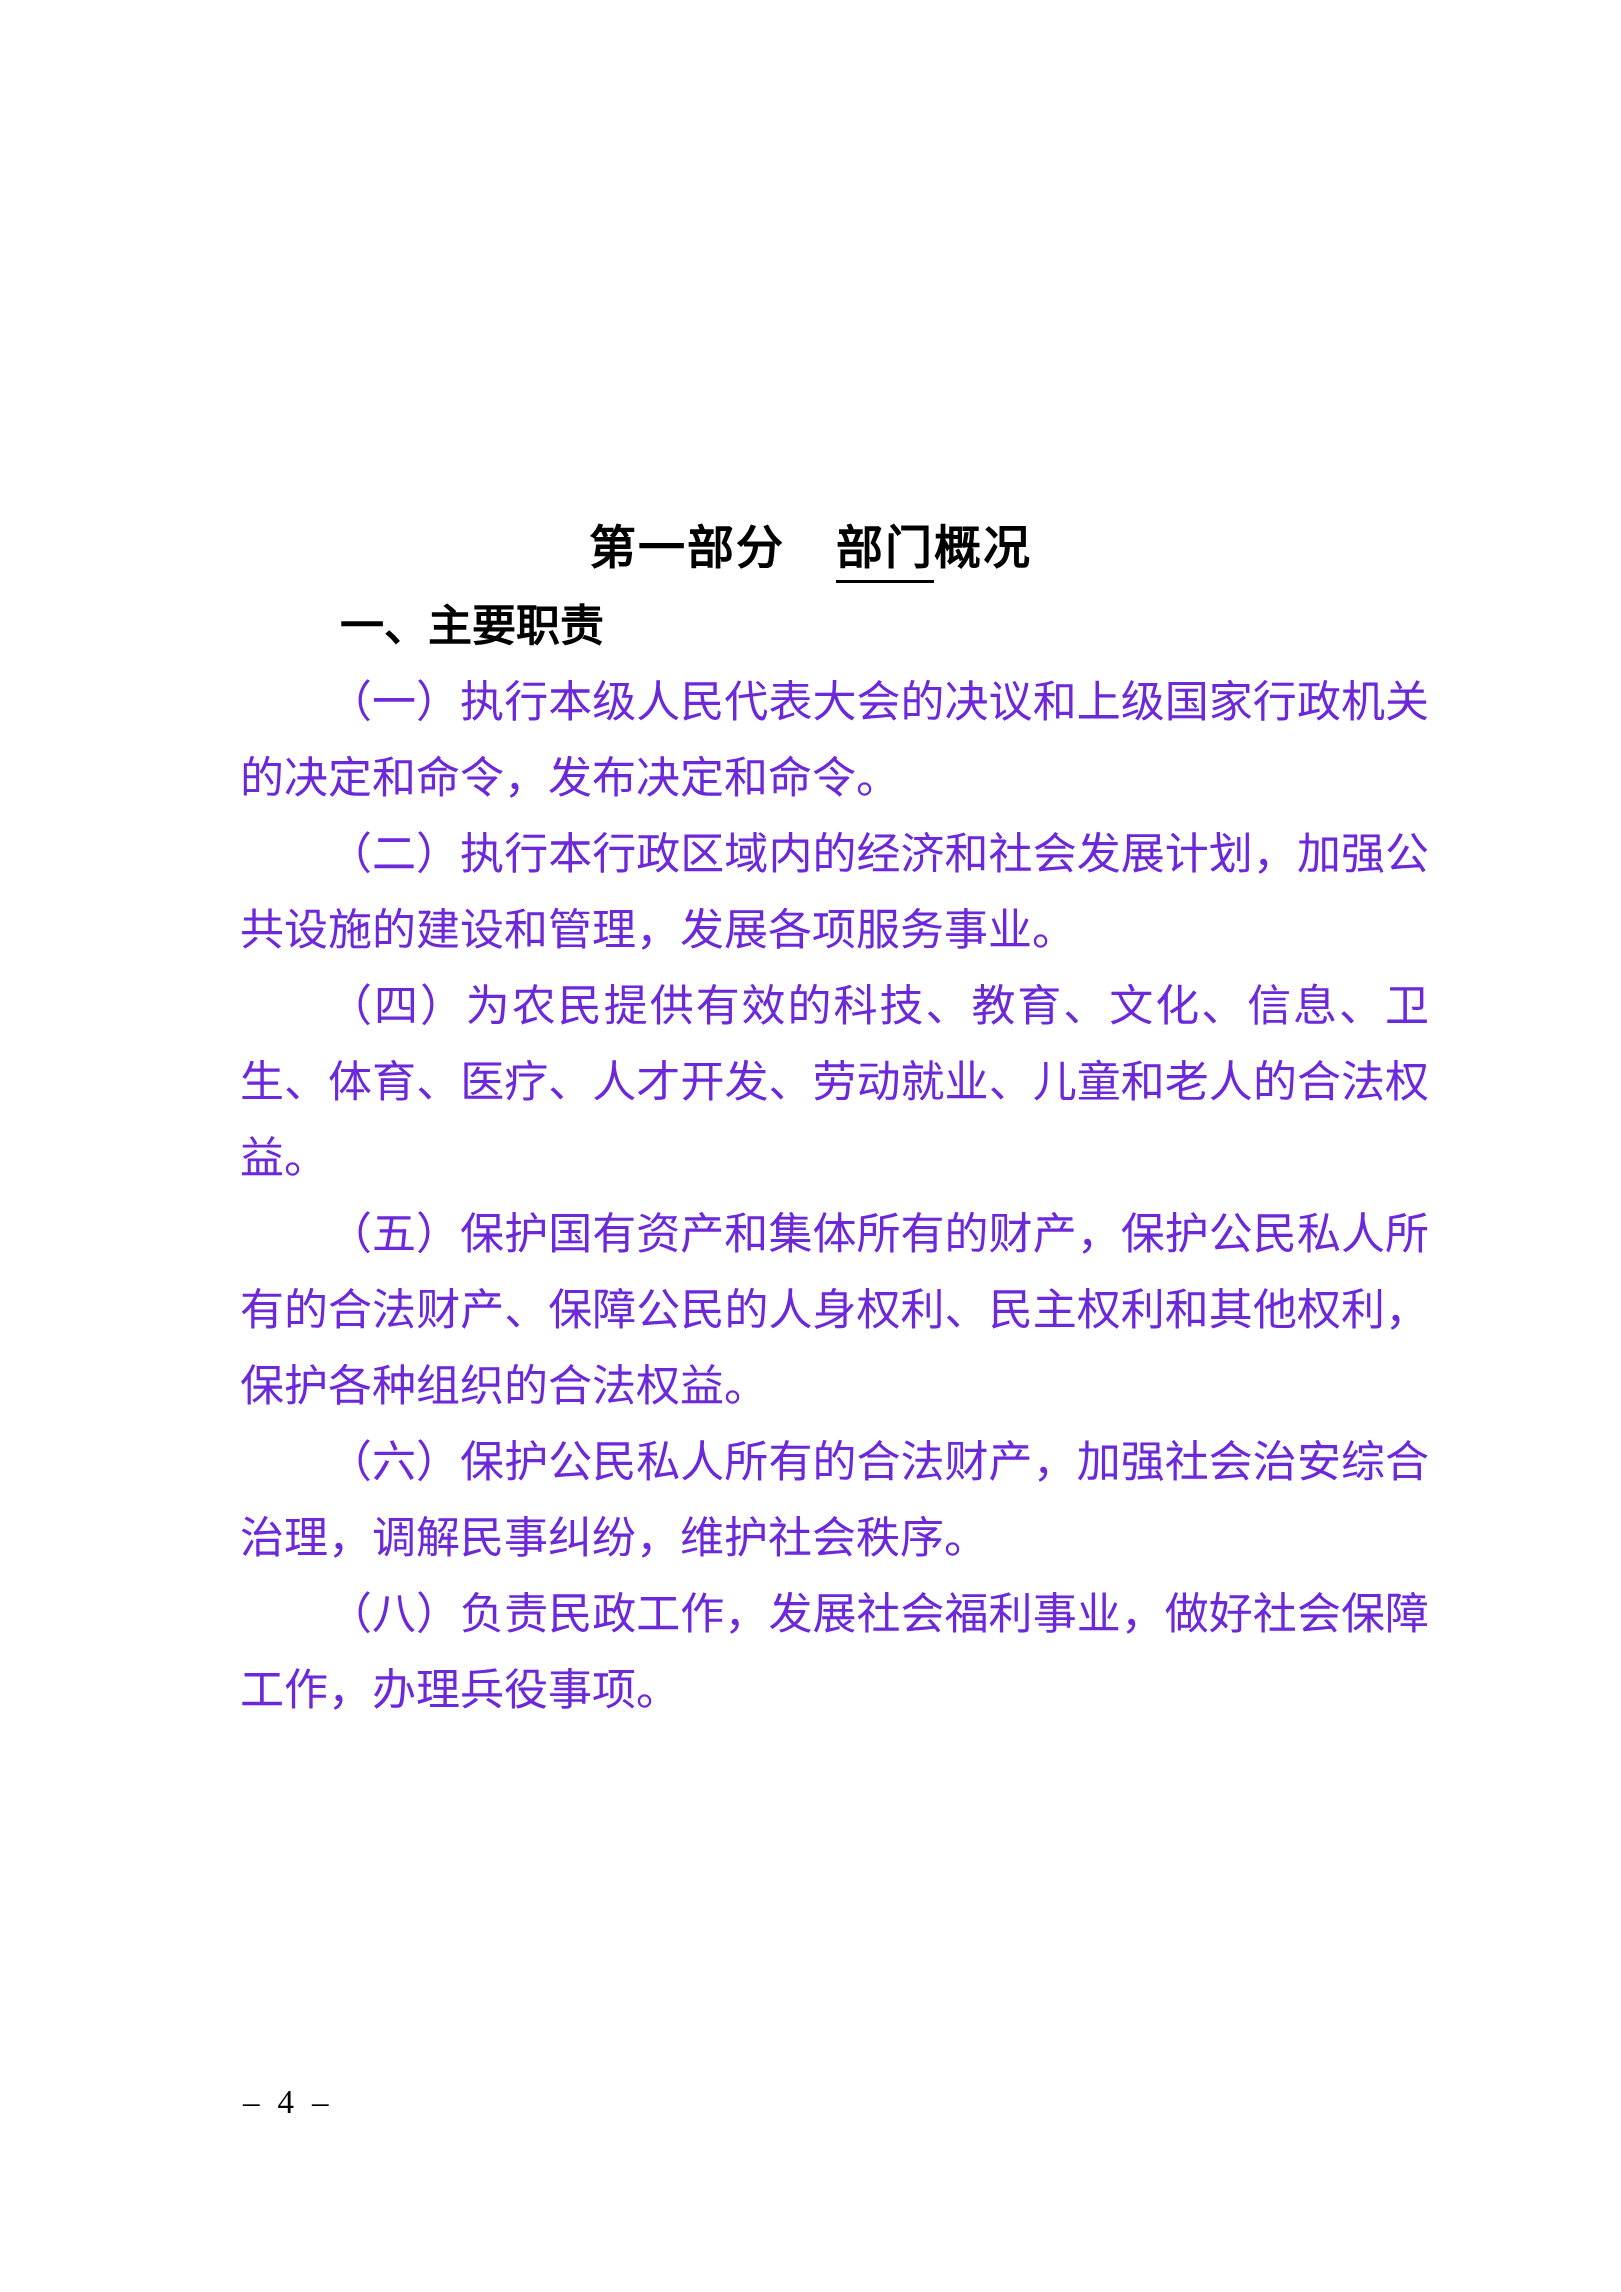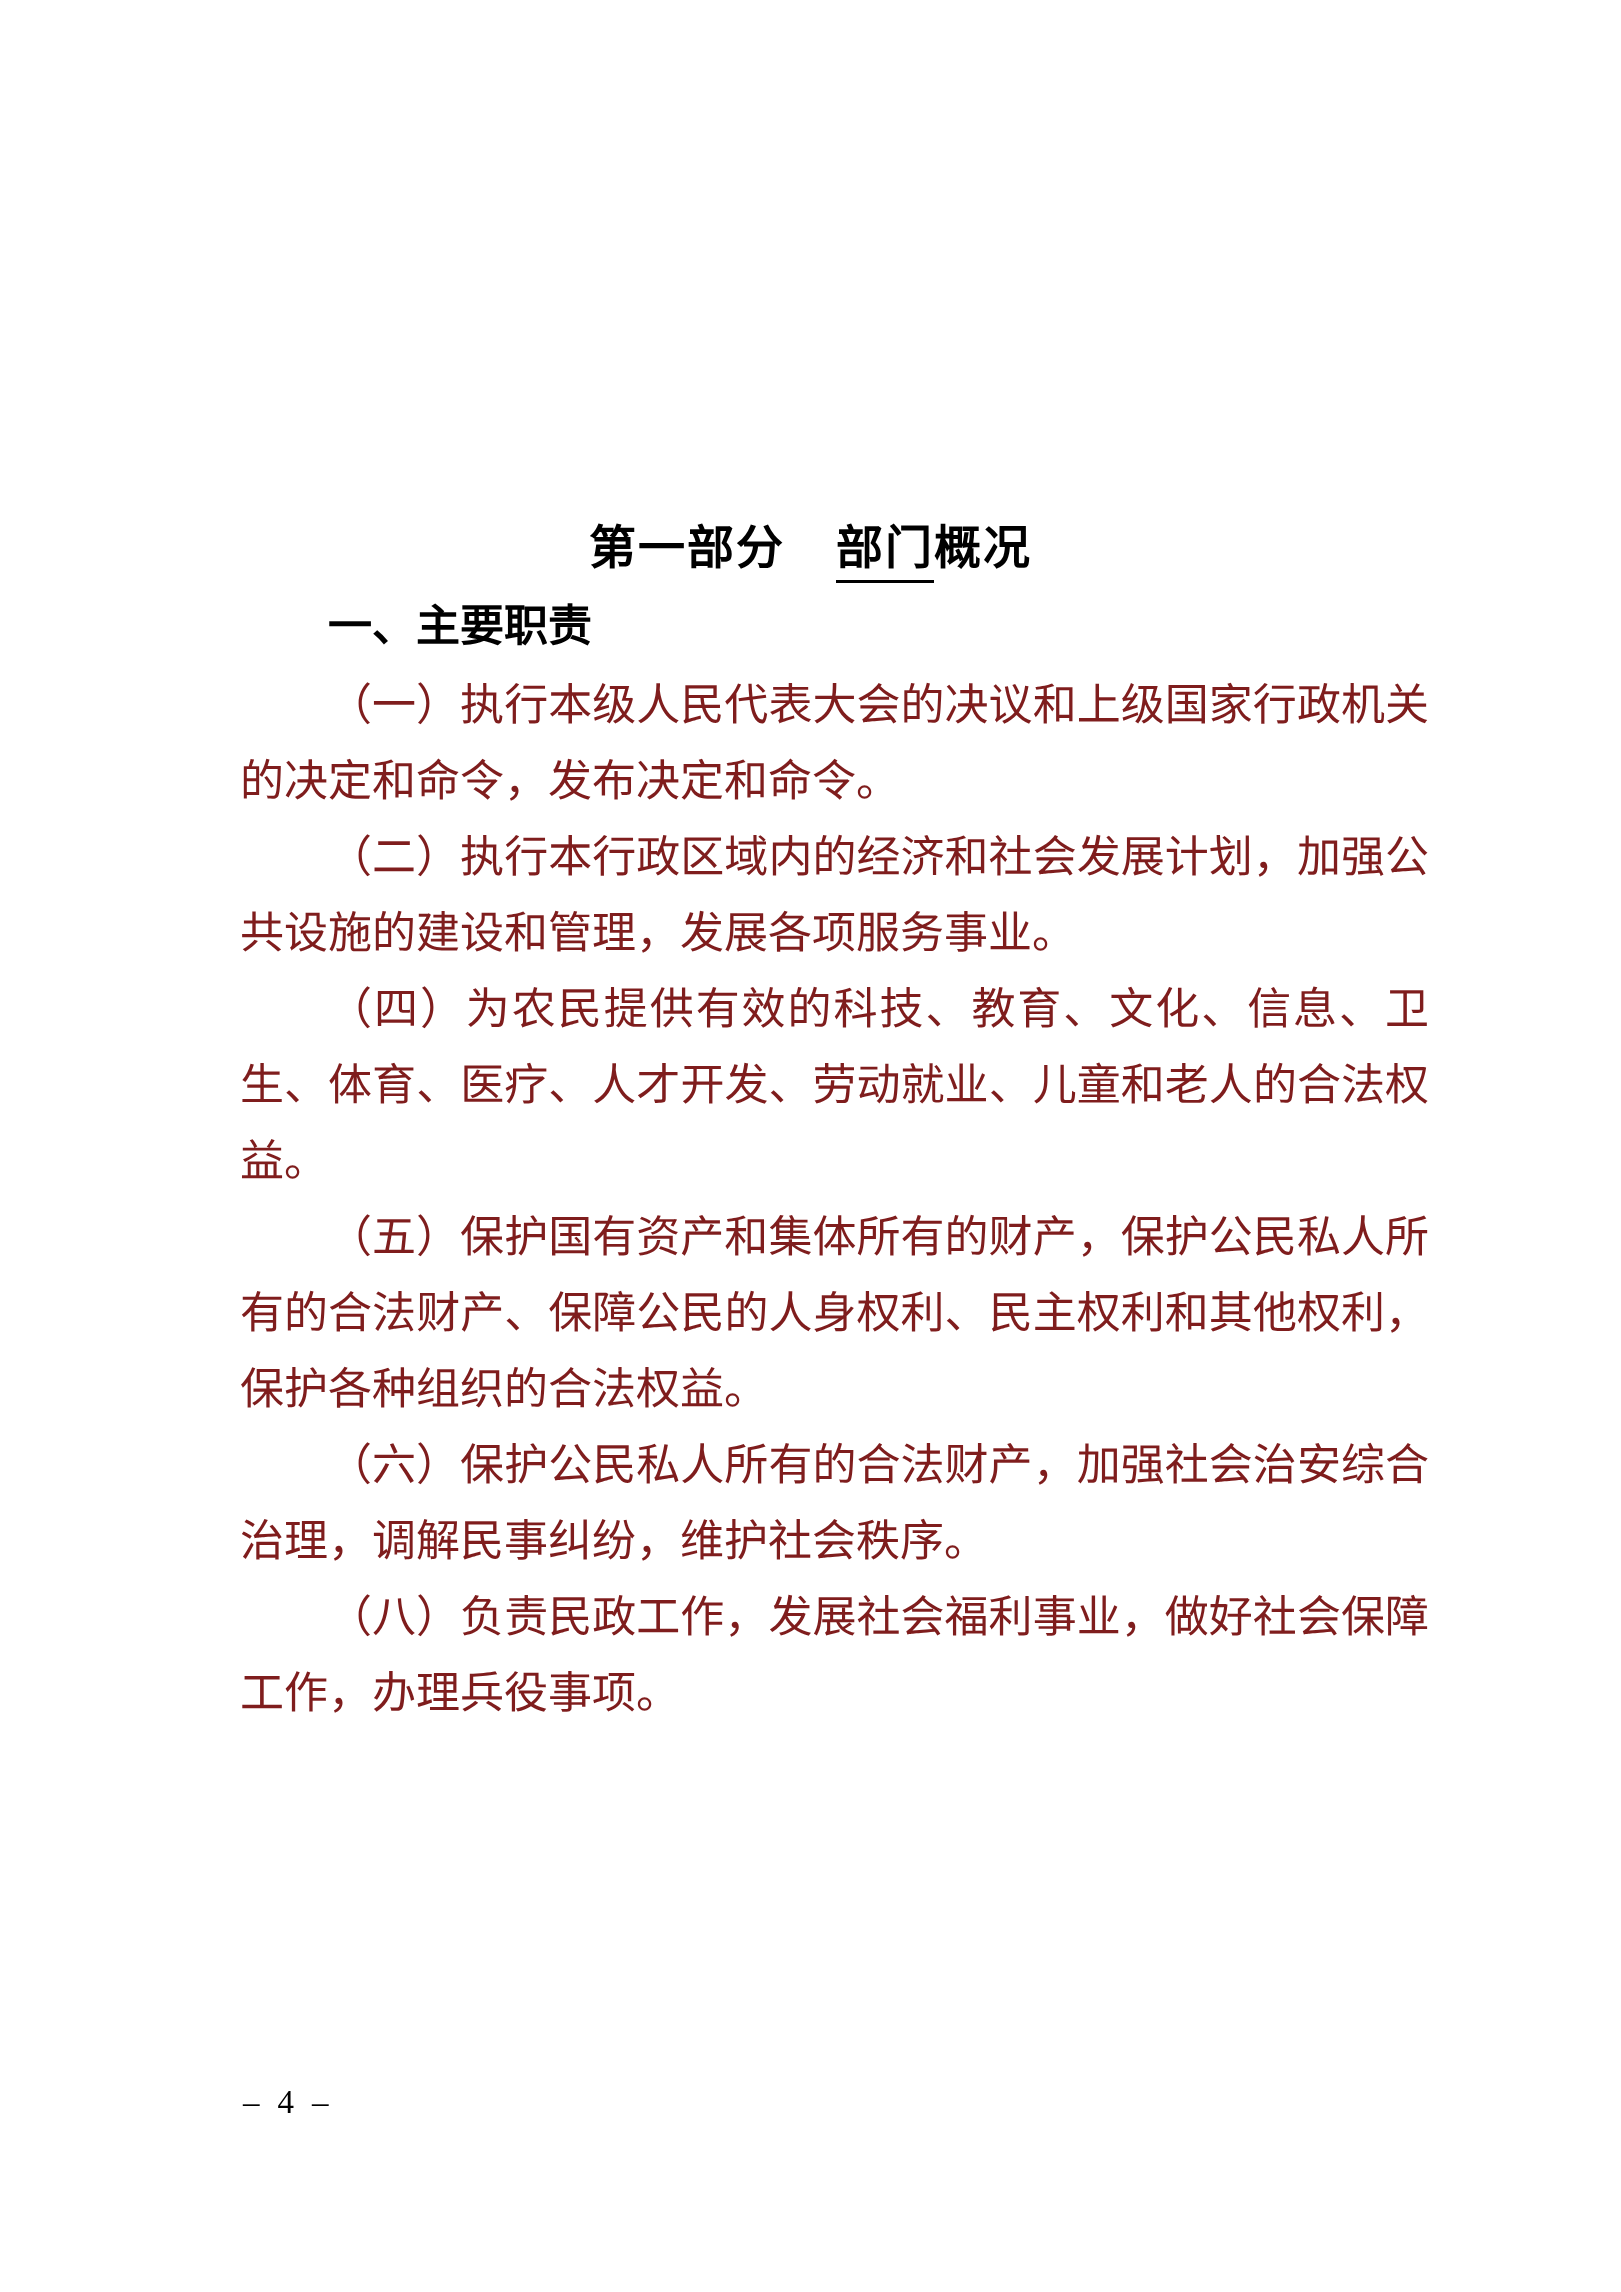--- a/index.html
+++ b/index.html
@@ -32,46 +32,46 @@
     letter-spacing: 2px;
   }
   .title-gap { margin-left: 51px; }
   .title-underline {
     border-bottom: 3.9px solid #000000;
     padding-bottom: 5.9px;
   }
   .section-heading {
     position: absolute;
     top: 588px;
-    left: 240px;
+    left: 252px;
     width: 1189px;
     margin: 0;
     text-indent: 2em;
     font-family: "Liberation Sans", "DejaVu Sans", sans-serif;
     font-weight: 700;
     font-size: 44px;
     line-height: 76px;
     color: #000000;
   }
   .content {
     position: absolute;
     top: 667px;
     left: 240px;
     width: 1189px;
   }
   .content p {
     margin: 0;
     padding: 0;
-    font-family: Liberation Sans, sans-serif;
+    font-family: Liberation Mono, monospace;
     font-size: 44px;
     line-height: 76px;
     text-indent: 2em;
     text-align: justify;
     text-justify: inter-ideograph;
-    color: #7f1d1d;
+    color: #6d28d9;
   }
   .page-number {
     position: absolute;
     top: 2084px;
     left: 243px;
     font-family: "Liberation Serif", "DejaVu Serif", serif;
     font-size: 33px;
     letter-spacing: 4.9px;
     color: #000000;
   }

